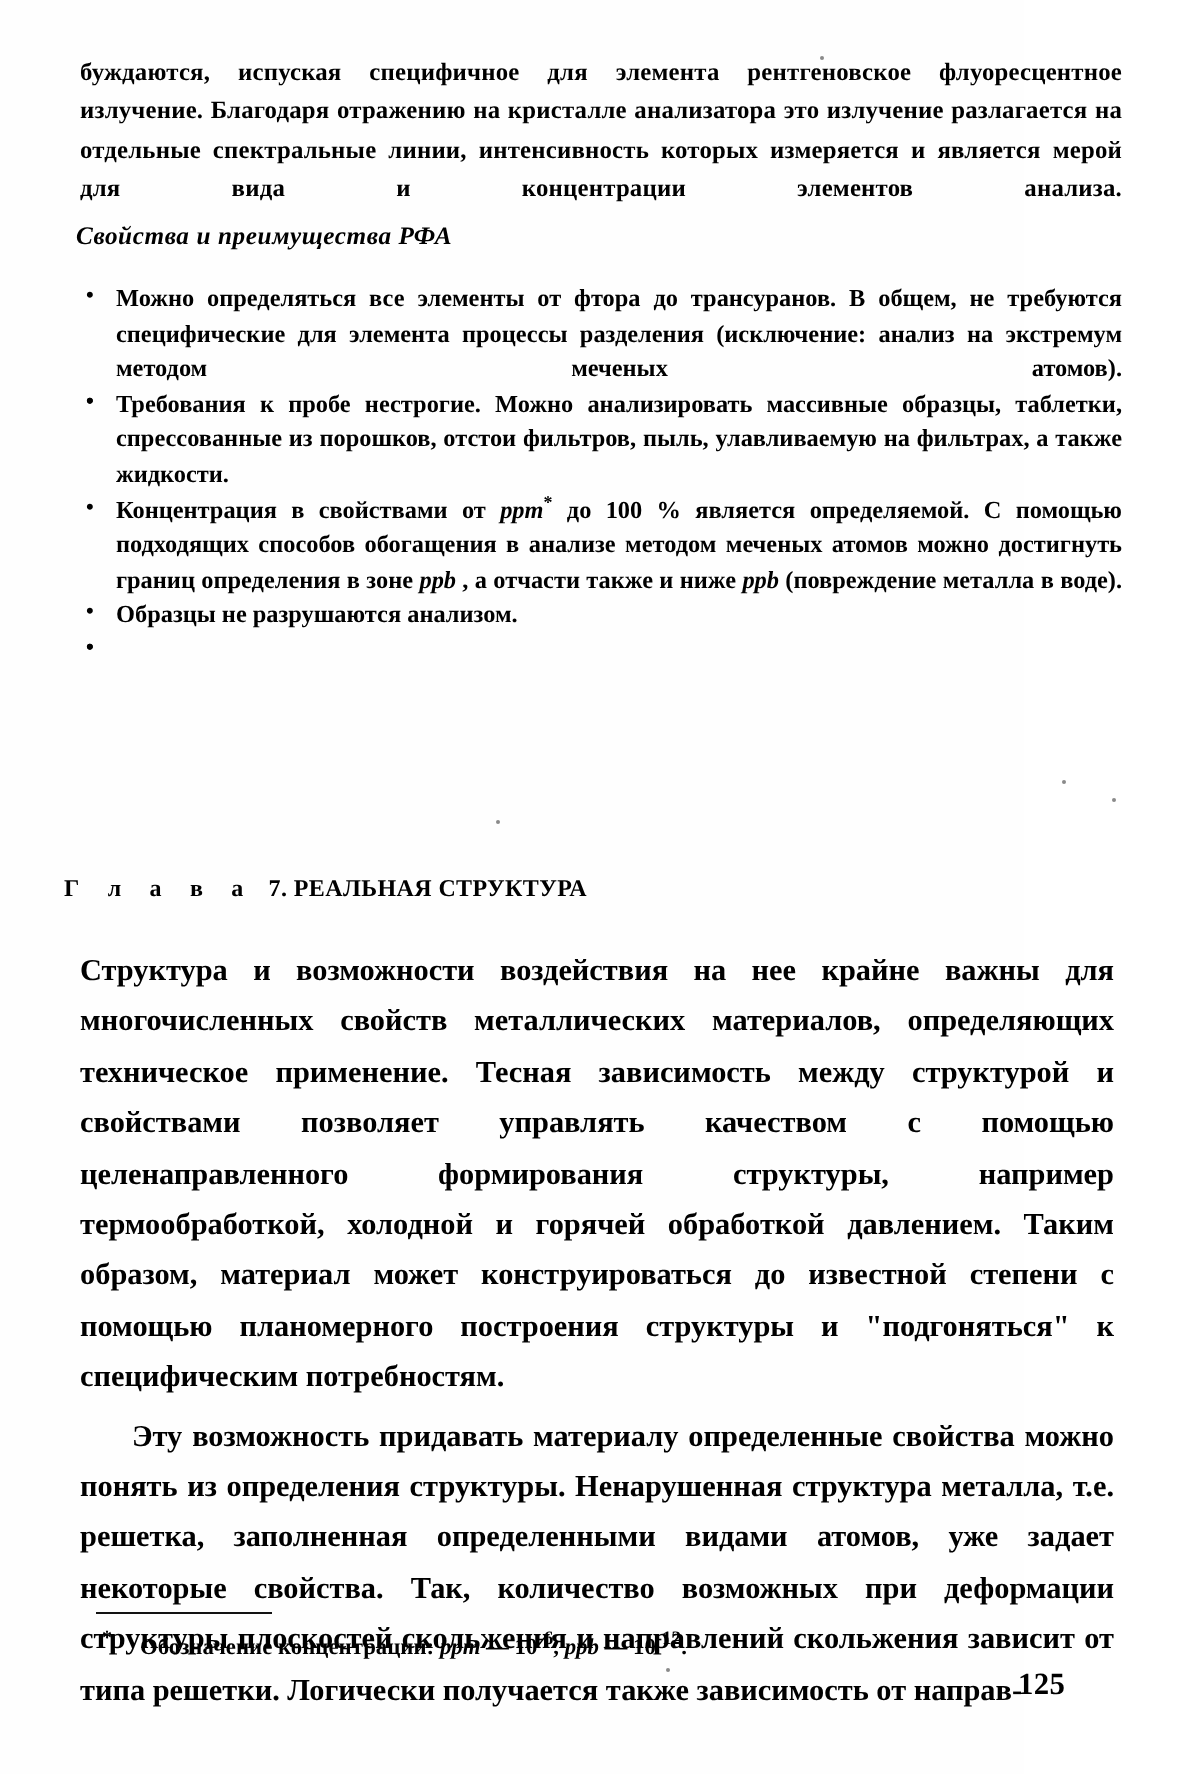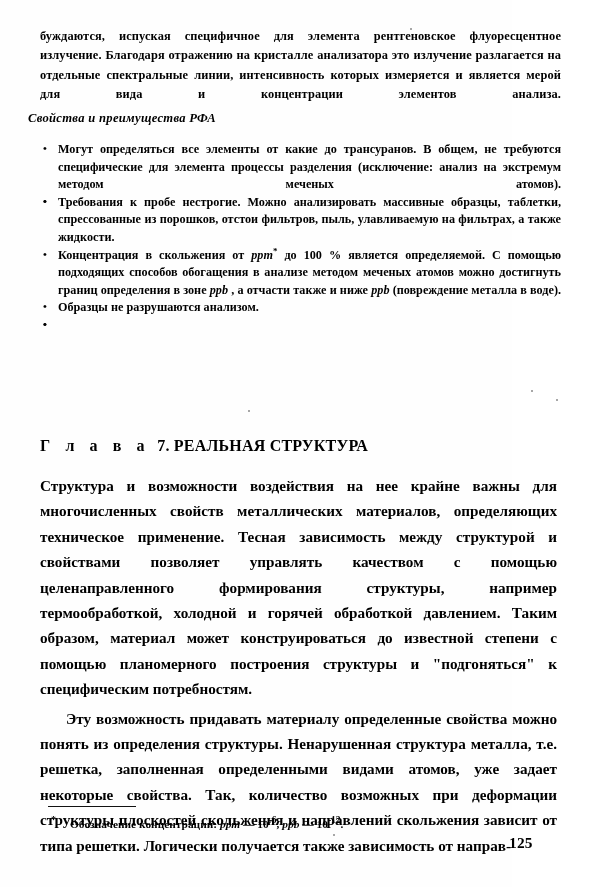--- a/index.html
+++ b/index.html
@@ -35,21 +35,21 @@
     text-align: justify;
     text-align-last: justify;
     font-weight: 700;
     letter-spacing: 0.1px;
     word-spacing: 0.4px;
   }
 
   
   .sub-heading {
     position: absolute;
-    left: 28px;
+    left: 38px;
     top: 111px;
     font-size: 12.6px;
     font-style: italic;
     font-weight: 700;
     letter-spacing: 0.3px;
   }
 
   
   .bullet-list {
     position: absolute;
@@ -80,23 +80,23 @@
   i.sym { font-style: italic; font-weight: 700; }
   sup.fnmark {
     font-size: 9px;
     vertical-align: super;
     line-height: 0;
   }
 
   
   .chapter-title {
     position: absolute;
-    left: 40px;
+    left: 32px;
     top: 437px;
-    font-size: 16px;
+    font-size: 12px;
     font-weight: 700;
     letter-spacing: 0.2px;
     white-space: nowrap;
   }
   .chapter-title .glava {
     letter-spacing: 5.6px;
   }
   .chapter-title .num {
     margin-left: 7px;
   }
@@ -172,36 +172,36 @@
 <div class="page">
 
   <div class="intro-para">буждаются, испуская специфичное для элемента рентгеновское флуоресцентное излучение. Благодаря отражению на кристалле анализатора это излучение разлагается на отдельные спектральные линии, интенсивность которых измеряется и является мерой для вида и концентрации элементов анализа.</div>
 
   <div class="sub-heading">Свойства и преимущества РФА</div>
 
   <div class="bullet-list">
 
     <div class="bullet-item full-justify">
       <span class="marker">•</span>
-      <span class="txt">Могут определяться все элементы от какие до трансуранов. В общем, не требуются специфические для элемента процессы разделения (исключение: анализ на экстремум методом меченых атомов).</span>
+      <span class="txt">Можно определяться все элементы от фтора до трансуранов. В общем, не требуются специфические для элемента процессы разделения (исключение: анализ на экстремум методом меченых атомов).</span>
     </div>
 
     <div class="bullet-item full-justify">
       <span class="marker">•</span>
     </div>
 
     <div class="bullet-item full-justify">
       <span class="marker">•</span>
       <span class="txt">Требования к пробе нестрогие. Можно анализировать массивные образцы, таблетки, спрессованные из порошков, отстои фильтров, пыль, улавливаемую на фильтрах, а также жидкости.</span>
     </div>
 
     <div class="bullet-item full-justify">
       <span class="marker">•</span>
       <span class="txt">
-        <span>Концентрация в скольжения от </span><i class="sym">ppm</i><sup class="fnmark">*</sup><span> до 100 % является определяемой. С помощью подходящих способов обогащения в анализе методом меченых атомов можно достигнуть границ определения в зоне </span><i class="sym">ppb</i><span> , а отчасти также и ниже </span><i class="sym">ppb</i><span> (повреждение металла в воде).</span>
+        <span>Концентрация в свойствами от </span><i class="sym">ppm</i><sup class="fnmark">*</sup><span> до 100 % является определяемой. С помощью подходящих способов обогащения в анализе методом меченых атомов можно достигнуть границ определения в зоне </span><i class="sym">ppb</i><span> , а отчасти также и ниже </span><i class="sym">ppb</i><span> (повреждение металла в воде).</span>
       </span>
     </div>
 
     <div class="bullet-item last-justify">
       <span class="marker">•</span>
       <span class="txt">Образцы не разрушаются анализом.</span>
     </div>
 
     <div class="bullet-item last-justify">
       <span class="marker">•</span>

